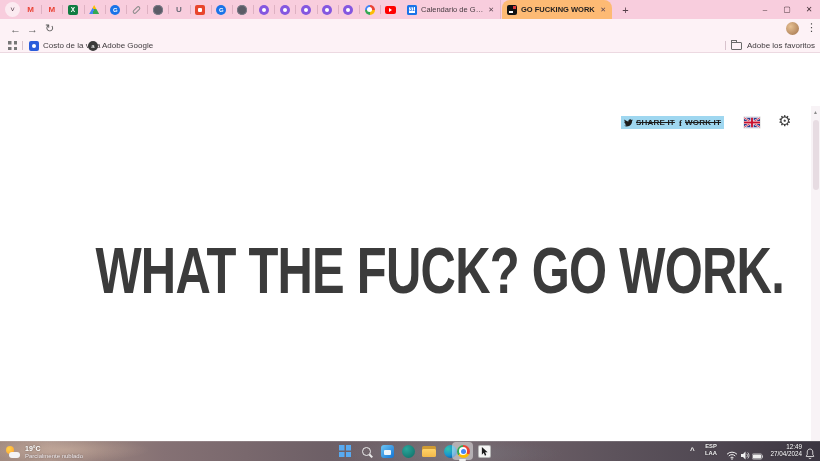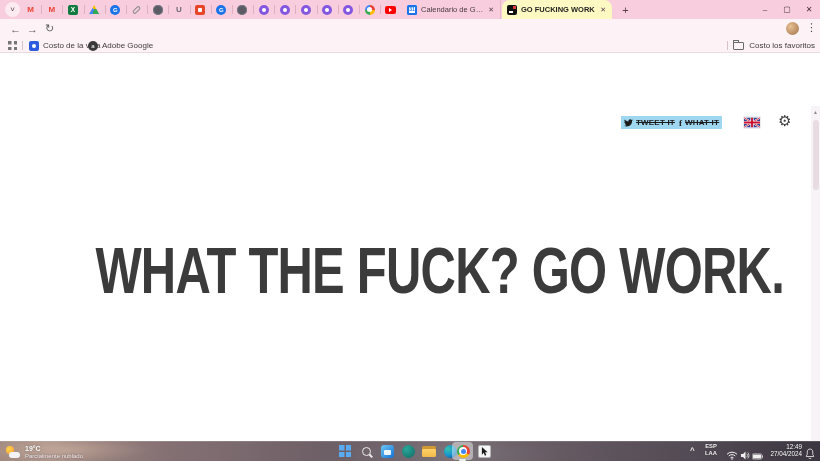--- a/index.html
+++ b/index.html
@@ -30,21 +30,21 @@
   .pi-purple::after{content:'';position:absolute;left:3px;top:3px;width:4px;height:4px;border-radius:50%;background:#fff}
   .pi-google{width:10px;height:10px;border-radius:50%;position:relative;
     background:conic-gradient(#ea4335 0 25%,#fbbc05 25% 50%,#34a853 50% 75%,#4285f4 75% 100%)}
   .pi-google::after{content:'';position:absolute;left:2.5px;top:2.5px;width:5px;height:5px;border-radius:50%;background:#fff}
   .pi-yt{width:11px;height:8px;background:#f00;border-radius:2px;position:relative}
   .pi-yt::after{content:'';position:absolute;left:4.2px;top:2px;width:0;height:0;
     border-left:3.5px solid #fff;border-top:2px solid transparent;border-bottom:2px solid transparent}
 
   .tab{position:absolute;top:0;height:19px;display:flex;align-items:center;padding:0 5px;cursor:pointer}
   .tab.inactive{left:402px;width:99px;border-right:1px solid rgba(90,30,55,.12)}
-  .tab.active{left:502px;width:110px;background:#fef9c3;border-radius:8px 8px 0 0}
+  .tab.active{left:502px;width:110px;background:#fdba74;border-radius:8px 8px 0 0}
   .tab .title{flex:1;font-size:7.5px;color:#463a40;white-space:nowrap;overflow:hidden;text-overflow:ellipsis;margin:0 4px}
   .tab.active .title{color:#1d1d1f;font-weight:bold}
   .tab .close{font-size:7px;color:#5a4450;padding:0 1px}
   .fav-cal{width:10px;height:10px;background:#1a73e8;border-radius:1.5px;display:flex;align-items:center;justify-content:center;flex:none}
   .fav-cal span{background:#fff;color:#1a73e8;font-size:5px;font-weight:bold;width:6px;height:6px;display:flex;align-items:center;justify-content:center;line-height:1}
   .fav-gfw{width:10px;height:10px;background:#111;border-radius:2px;position:relative;flex:none}
   .fav-gfw::before{content:'';position:absolute;right:1.5px;top:1.5px;width:3px;height:3px;background:#e23a3a}
   .fav-gfw::after{content:'';position:absolute;left:1.5px;bottom:1.5px;width:4.5px;height:2px;background:#fff}
   .newtab{position:absolute;left:618px;top:2px;width:15px;height:15px;display:flex;align-items:center;justify-content:center;
     font-size:11px;color:#553f4a;cursor:pointer}
@@ -273,34 +273,34 @@
     <span class="fav-costo"></span>
     <span class="lbl">Costo de la vida</span>
   </div>
   <div class="bm" style="left:88px">
     <span class="fav-acrobat">a</span>
     <span class="lbl">Adobe Google</span>
   </div>
   <div class="allfav">
     <span class="bsep" style="position:static"></span>
     <span class="folder"></span>
-    <span class="lbl">Costo los favoritos</span>
+    <span class="lbl">Adobe los favoritos</span>
   </div>
 </div>
 
 <div class="content">
   <div class="sharebtn" style="left:621px">
     <svg width="9" height="8" viewBox="0 0 24 20">
         <path fill="#1c1c1c" d="M24 2.4c-.9.4-1.8.7-2.8.8 1-.6 1.8-1.6 2.2-2.7-1 .6-2 1-3.1 1.2C19.4.7 18.1 0 16.7 0c-2.7 0-4.9 2.2-4.9 4.9 0 .4 0 .8.1 1.1C7.7 5.8 4.1 3.8 1.7.9 1.2 1.7 1 2.5 1 3.4c0 1.7.9 3.2 2.2 4.1-.8 0-1.6-.2-2.2-.6v.1c0 2.4 1.7 4.4 3.9 4.8-.4.1-.8.2-1.3.2-.3 0-.6 0-.9-.1.6 2 2.4 3.4 4.6 3.4-1.7 1.3-3.8 2.1-6.1 2.1-.4 0-.8 0-1.2-.1 2.2 1.4 4.8 2.2 7.5 2.2 9.1 0 14-7.5 14-14v-.6c1-.7 1.8-1.6 2.5-2.5z"></path>
       </svg>
-    <span class="lbl">TWEET IT</span>
+    <span class="lbl">SHARE IT</span>
   </div>
   <div class="sharebtn" style="left:676px">
     <span class="fbf">f</span>
-    <span class="lbl">WHAT IT</span>
+    <span class="lbl">WORK IT</span>
   </div>
 
   <svg class="flag" viewBox="0 0 60 36">
     <rect fill="#2b3f8e" width="60" height="36"></rect>
     <path stroke="#fff" stroke-width="7" d="M0,0 60,36 M60,0 0,36"></path>
     <path stroke="#c8102e" stroke-width="3" d="M0,0 60,36 M60,0 0,36"></path>
     <path stroke="#fff" stroke-width="12" d="M30,0 V36 M0,18 H60"></path>
     <path stroke="#c8102e" stroke-width="7" d="M30,0 V36 M0,18 H60"></path>
   </svg>
 

